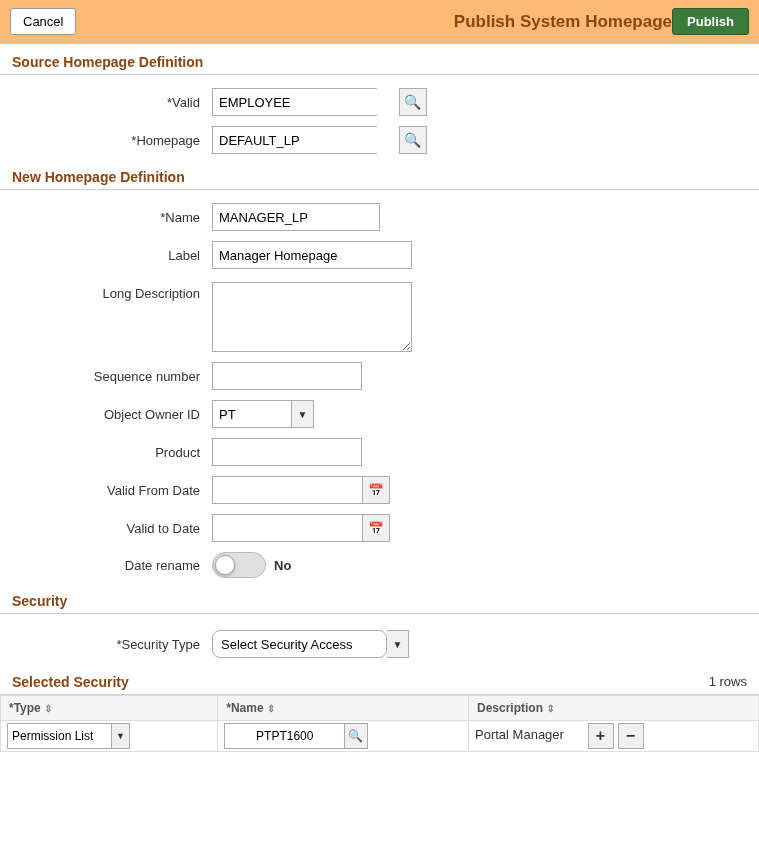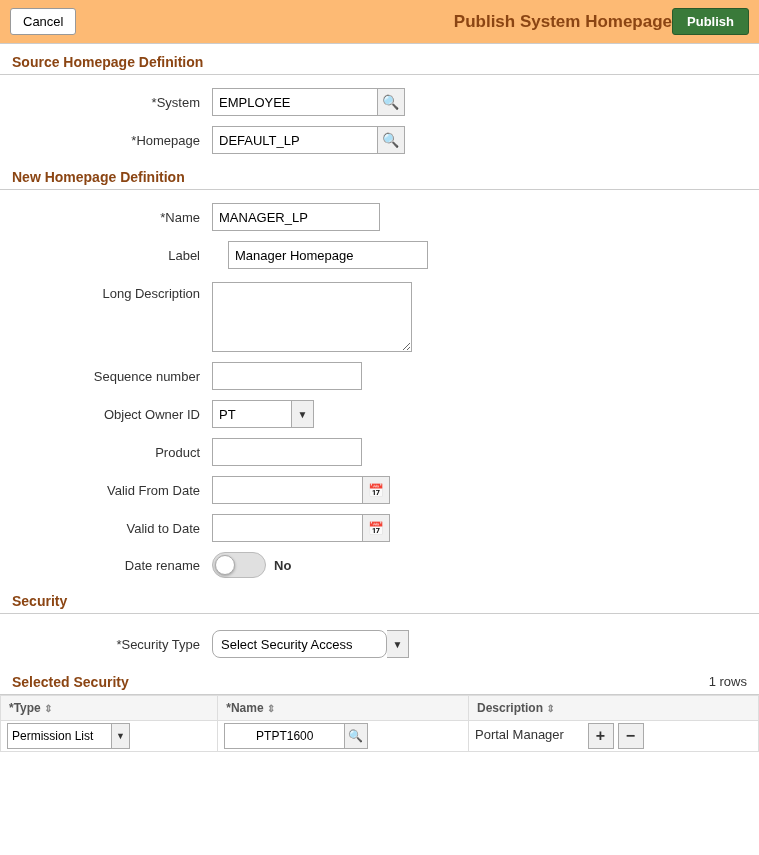--- a/index.html
+++ b/index.html
@@ -76,39 +76,40 @@
     
     .input-text {
       border: 1px solid #aaa;
       padding: 4px 6px;
       font-size: 13px;
       height: 28px;
     }
     .input-with-search {
       display: flex;
       align-items: flex-end;
+      gap: 22px;
     }
     .input-with-search .input-text {
       width: 165px;
       border-right: none;
     }
     .search-btn {
       border: 1px solid #aaa;
       background: #f0f0f0;
       height: 28px;
       width: 28px;
       cursor: pointer;
       display: flex;
       align-items: center;
       justify-content: center;
       font-size: 14px;
     }
 
     .input-name { width: 168px; }
-    .input-label { width: 200px; margin-left: 16px; }
+    .input-label { width: 200px; }
     .input-seq { width: 150px; }
     .input-product { width: 150px; }
 
     textarea.input-textarea {
       border: 1px solid #aaa;
       padding: 4px 6px;
       font-size: 13px;
       width: 200px;
       height: 70px;
       resize: vertical;
@@ -338,21 +339,21 @@
 
 <div class="header">
   <button class="btn-cancel">Cancel</button>
   <span class="header-title">Publish System Homepage</span>
   <button class="btn-publish">Publish</button>
 </div>
 
 <div class="section-header">Source Homepage Definition</div>
 
 <div class="form-row">
-  <div class="form-label">*System</div>
+  <div class="form-label">*Valid</div>
   <div class="input-with-search">
     <input type="text" class="input-text" value="EMPLOYEE" style="">
     <button class="search-btn">🔍</button>
   </div>
 </div>
 
 <div class="form-row">
   <div class="form-label">*Homepage</div>
   <div class="input-with-search">
     <input type="text" class="input-text" value="DEFAULT_LP" style="">

